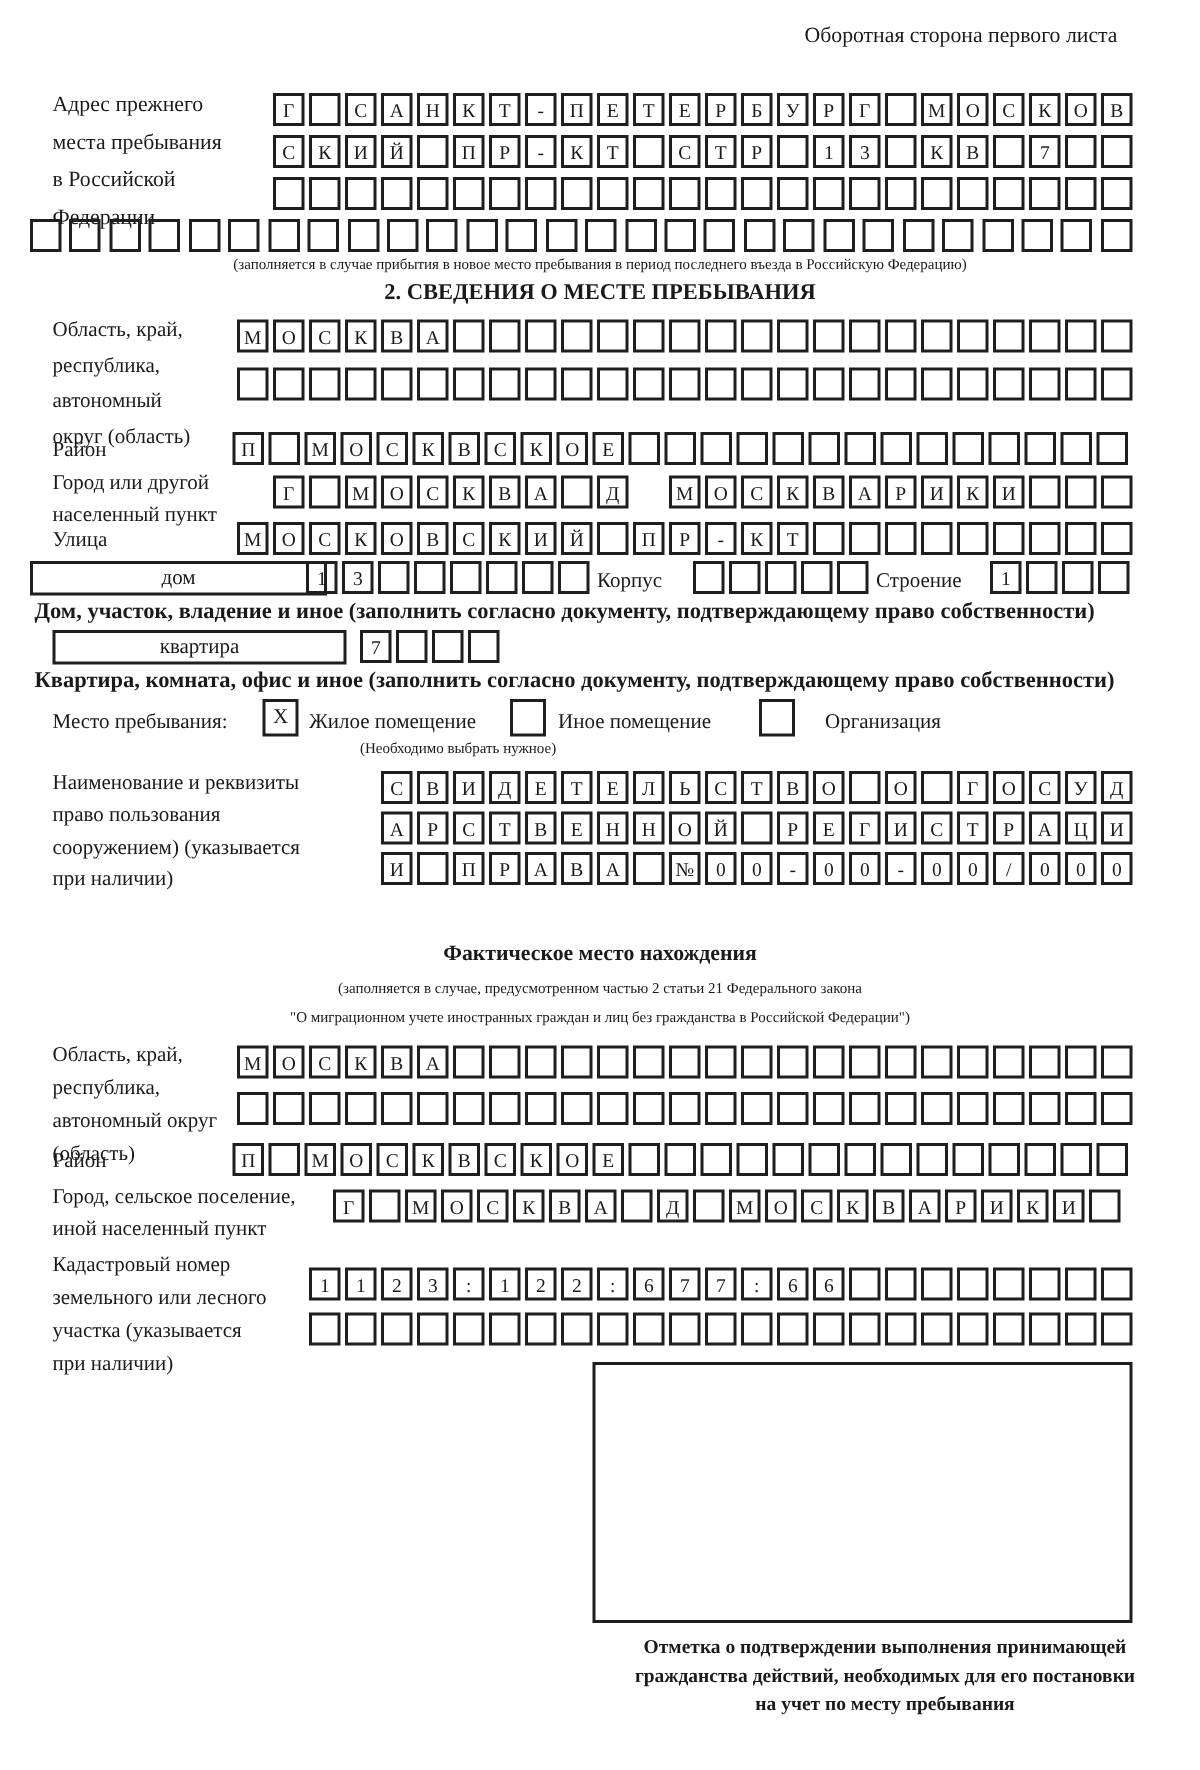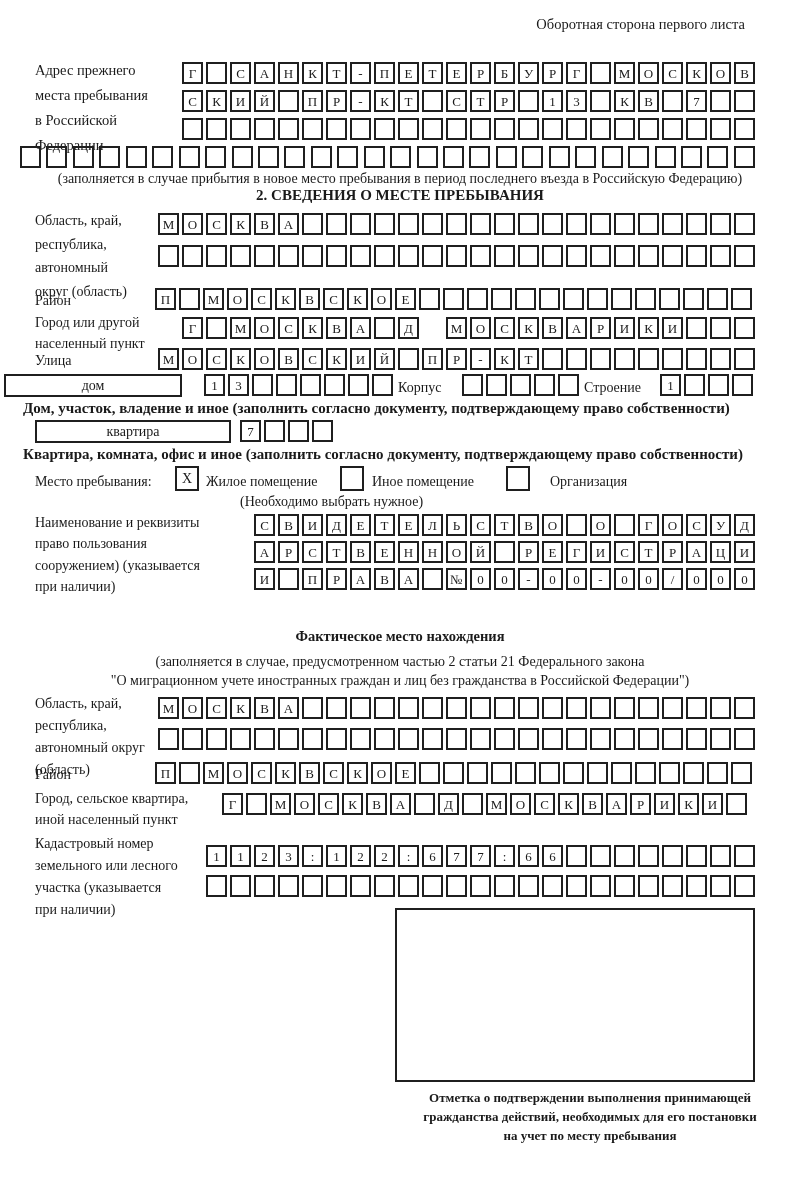--- a/index.html
+++ b/index.html
@@ -24,21 +24,21 @@
   .gap-slot { flex:0 0 21px; width:21px; height:22px; }
   .spread { width:735px; justify-content:space-between; gap:0; }
   .widebox {
     position:absolute; height:23px; border:2px solid #1f1f1f;
     display:flex; align-items:center; justify-content:center; font-size:14px;
   }
   .cbox {
     position:absolute; width:24px; height:25px; border:2px solid #1f1f1f;
     display:flex; align-items:center; justify-content:center; font-size:14px;
   }
-  .note { font-size:14px; }
+  .note { font-size:10px; }
   .center { left:0; right:0; text-align:center; }
   .title { font-weight:bold; font-size:15px; }
   .subtitle { font-weight:bold; font-size:14.5px; }
   .smallnote { font-size:15px;font-weight:bold; }
   .bigbox { position:absolute; border:2px solid #1f1f1f; background:#fff; }
   .caption { position:absolute; font-size:13px; line-height:19px; text-align:center;font-weight:bold; }
 </style>
 </head>
 <body>
 
@@ -305,21 +305,21 @@
     <span class="cell"></span>
     <span class="cell"></span>
     <span class="cell"></span>
     <span class="cell"></span>
     <span class="cell"></span>
     <span class="cell"></span>
     <span class="cell"></span>
     <span class="cell"></span>
   </div>
 
-<div class="widebox" style="left:4px;top:374px;width:178px">дом</div>
+<div class="widebox" style="left:20px;top:374px;width:198px">дом</div>
 <div class="cellrow" style="left:204px;top:374px">
     <span class="cell">1</span>
     <span class="cell">3</span>
     <span class="cell"></span>
     <span class="cell"></span>
     <span class="cell"></span>
     <span class="cell"></span>
     <span class="cell"></span>
     <span class="cell"></span>
   </div>
@@ -522,21 +522,21 @@
     <span class="cell"></span>
     <span class="cell"></span>
     <span class="cell"></span>
     <span class="cell"></span>
     <span class="cell"></span>
     <span class="cell"></span>
     <span class="cell"></span>
   </div>
 
 <div class="abs lbl" style="left:35px;top:788px;width:190px;line-height:21px">
-  <div>Город, сельское квартира,</div>
+  <div>Город, сельское поселение,</div>
   <div>иной населенный пункт</div>
 </div>
 <div class="cellrow" style="left:222px;top:793px">
     <span class="cell">Г</span>
     <span class="cell"></span>
     <span class="cell">М</span>
     <span class="cell">О</span>
     <span class="cell">С</span>
     <span class="cell">К</span>
     <span class="cell">В</span>

